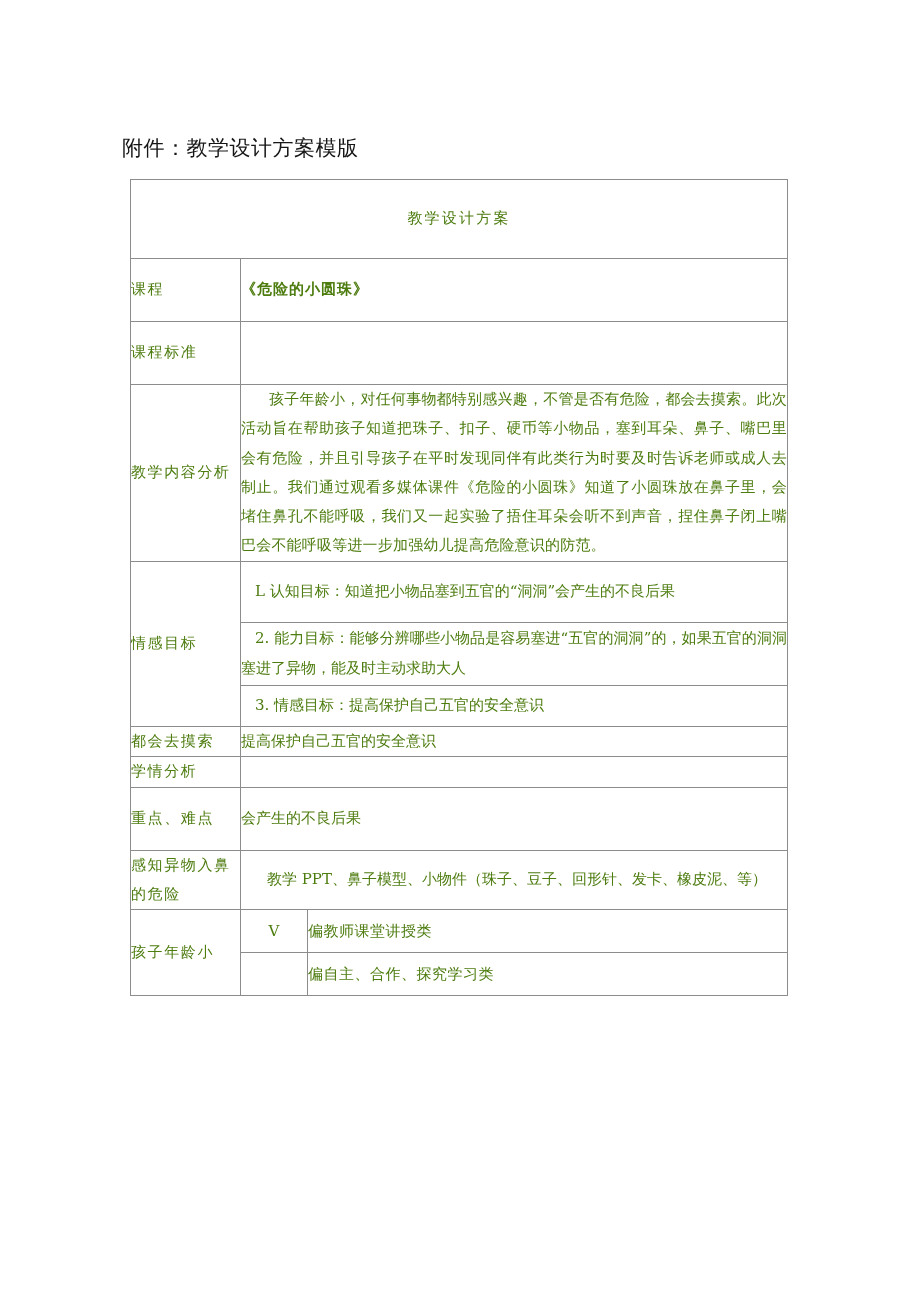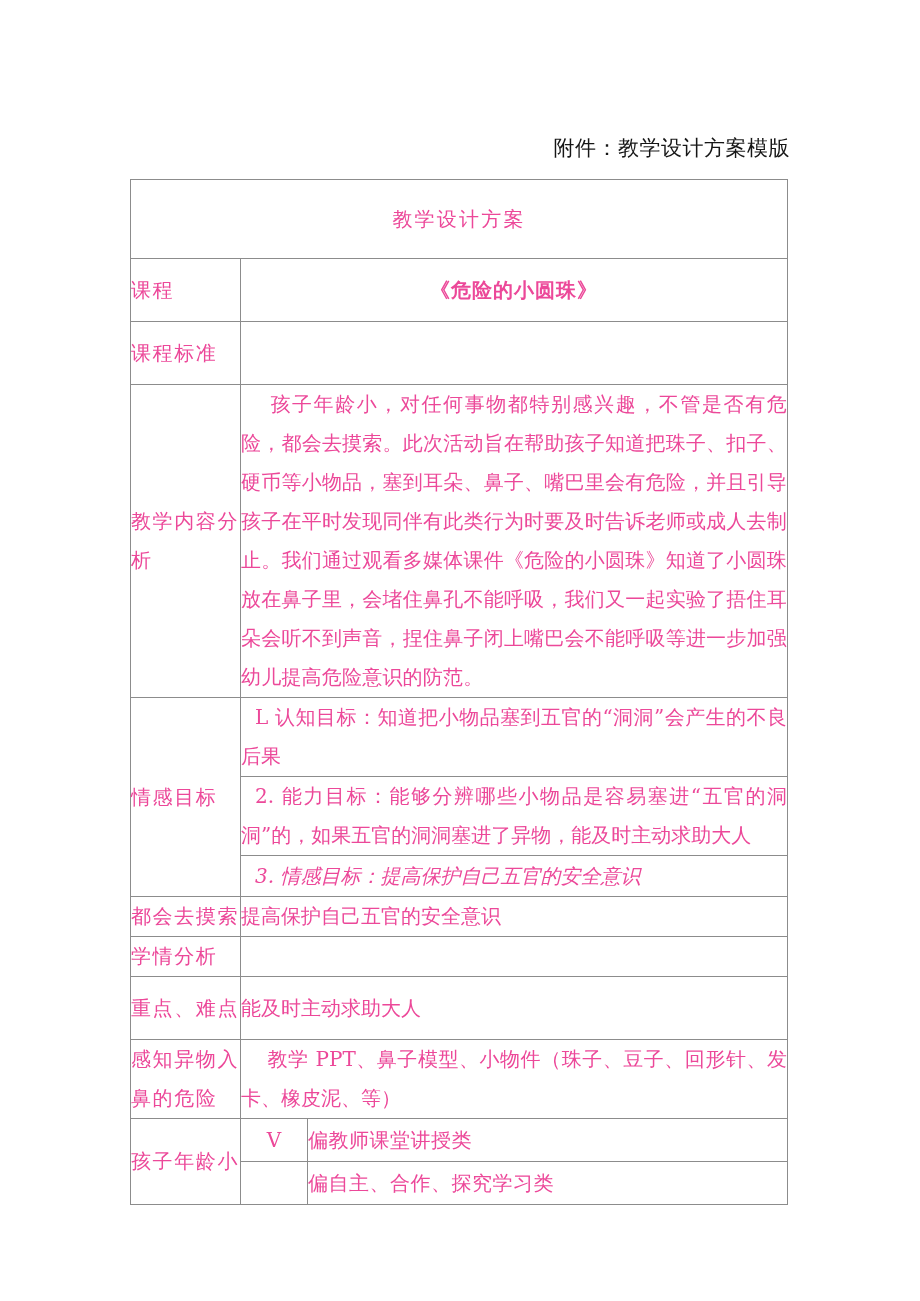--- a/index.html
+++ b/index.html
@@ -19,46 +19,46 @@
   .page {
     position: absolute;
     left: 0;
     top: 0;
     width: 920px;
     height: 1301px;
   }
 
   .doc-title {
     position: absolute;
-    left: 130px;
+    left: 122px;
     top: 136px;
     width: 660px;
-    text-align: right;
+    text-align: left;
     font-size: 21px;
     font-family: "DejaVu Sans", "Liberation Sans", sans-serif;
     letter-spacing: 0.5px;
     color: #161616;
     line-height: 1.2;
   }
 
   table.plan {
     position: absolute;
     left: 130px;
     top: 179px;
     width: 658px;
     border-collapse: collapse;
     table-layout: fixed;
   }
   table.plan td {
     border: 1px solid #8c8c8c;
     padding: 0;
     vertical-align: middle;
-    font-size: 20px;
+    font-size: 15px;
     line-height: 1.95;
-    color: #ec4899;
+    color: #4d7c0f;
   }
 
   .col-label { width: 110px; }
   .col-check { width: 67px; }
 
   .lab {
     padding: 6px 4px 6px 6px;
     font-family: "DejaVu Serif", "Liberation Serif", serif;
     font-size: 14.5px;
     letter-spacing: 1.6px;
@@ -75,21 +75,20 @@
   }
 
   .course-name {
     padding-left: 38px;
     font-size: 19px;
     font-weight: bold;
     letter-spacing: 1px;
     font-family: "DejaVu Sans", "Liberation Sans", sans-serif;
     color: #111111;
     height: 62px;
-    text-align: center;
   }
 
   .blank-std { height: 62px; }
   .blank-sit { height: 30px; }
 
   .para {
     padding: 6px 7px 8px 7px;
     text-align: justify;
     text-justify: inter-ideograph;
     font-size: 14.5px;
@@ -102,21 +101,21 @@
     padding: 5px 7px 5px 7px;
     font-size: 14.5px;
     line-height: 2.1;
     text-align: justify;
     text-justify: inter-ideograph;
   }
   .goal .ind { display: inline-block; width: 14px; }
 
   .goal-1 { height: 60px; vertical-align: top; padding-top: 7px; }
   .goal-2 { height: 62px; vertical-align: top; padding-top: 5px; }
-  .goal-3 { height: 40px; font-style: italic; }
+  .goal-3 { height: 40px; }
 
   .plain-val {
     padding: 3px 6px;
     font-size: 14.5px;
     line-height: 1.9;
     margin-top: 18px;
   }
 
   .focus-val {
     padding: 6px 6px 6px 34px;
@@ -202,21 +201,21 @@
         <td class="plain-val" colspan="2">提高保护自己五官的安全意识</td>
       </tr>
 
       <tr>
         <td class="lab">学情分析</td>
         <td class="blank-sit" colspan="2"></td>
       </tr>
 
       <tr>
         <td class="lab">重点、难点</td>
-        <td class="focus-val" colspan="2">能及时主动求助大人</td>
+        <td class="focus-val" colspan="2">会产生的不良后果</td>
       </tr>
 
       <tr>
         <td class="lab">感知异物入鼻的危险</td>
         <td class="media-val" colspan="2"><span class="ind"></span><span>教学 PPT、鼻子模型、小物件（珠子、豆子、回形针、发卡、橡皮泥、等）</span></td>
       </tr>
 
       <tr>
         <td class="lab" rowspan="2">孩子年龄小</td>
         <td class="check-cell">V</td>

